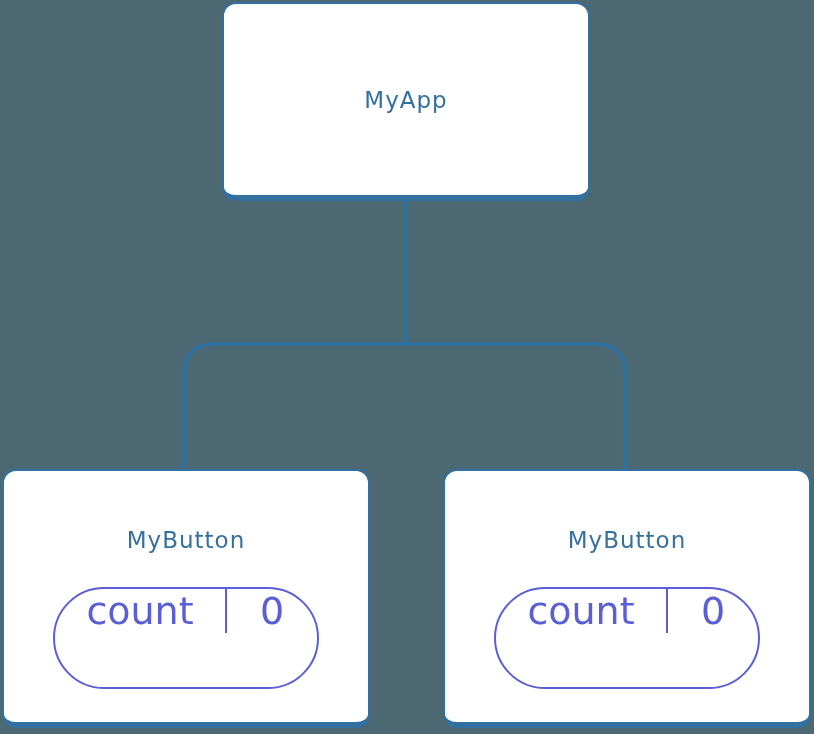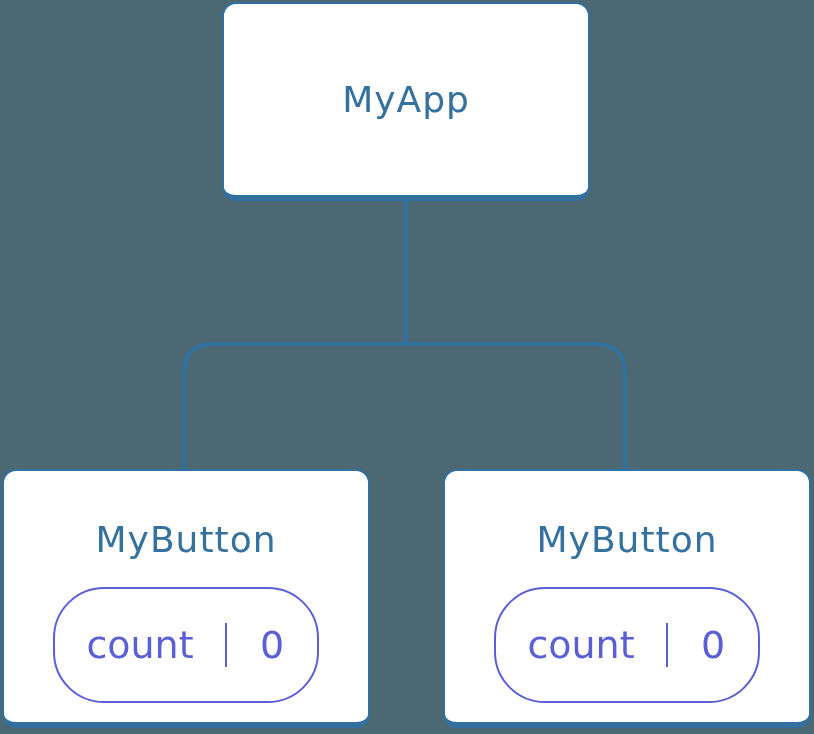--- a/index.html
+++ b/index.html
@@ -60,36 +60,36 @@
     flex-direction: column;
     align-items: center;
     padding-top: 44px;
   }
 
   .node-child-left  { left: 2px; }
   .node-child-right { left: 443px; }
 
   .node-label {
     color: var(--color-node-label, #35719F);
-    font-size: 36px;
+    font-size: 23px;
     font-weight: 500;
     letter-spacing: 1px;
     line-height: 50px;
     white-space: nowrap;
   }
 
   .state-pill {
     box-sizing: border-box;
     margin-top: 22px;
     width: 266px;
-    height: 116px;
+    height: 102px;
     border: 2px solid var(--color-state-pill, #5B5FD6);
     border-radius: 51px;
     display: flex;
-    align-items: center;
+    align-items: flex-start;
     color: var(--color-state-pill, #5B5FD6);
     font-size: 38px;
     font-weight: 400;
     background: var(--color-node-fill, #FFFFFF);
   }
 
   .state-pill-key {
     flex: 1;
     display: flex;
     align-items: center;

